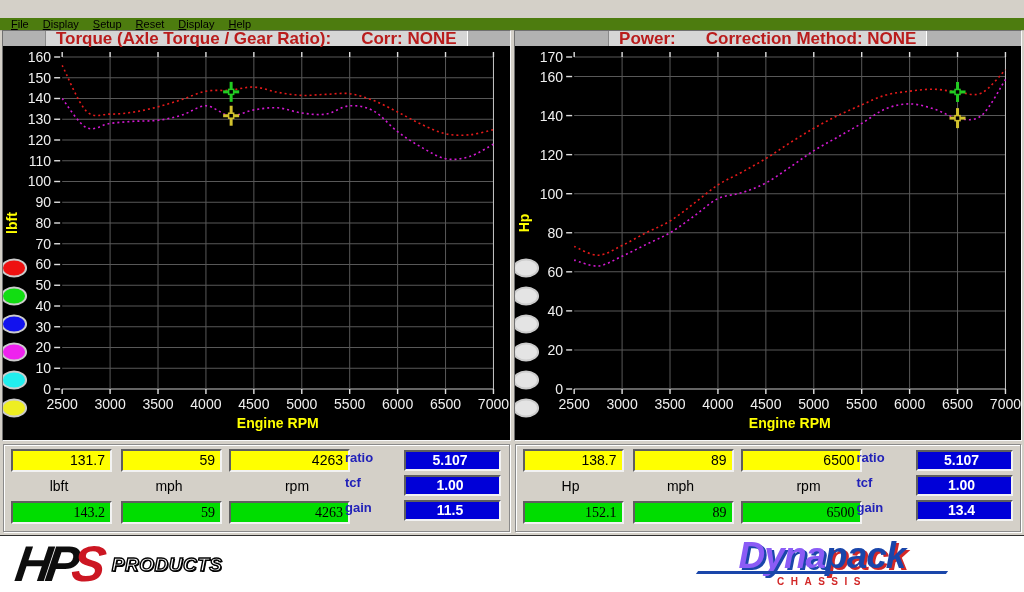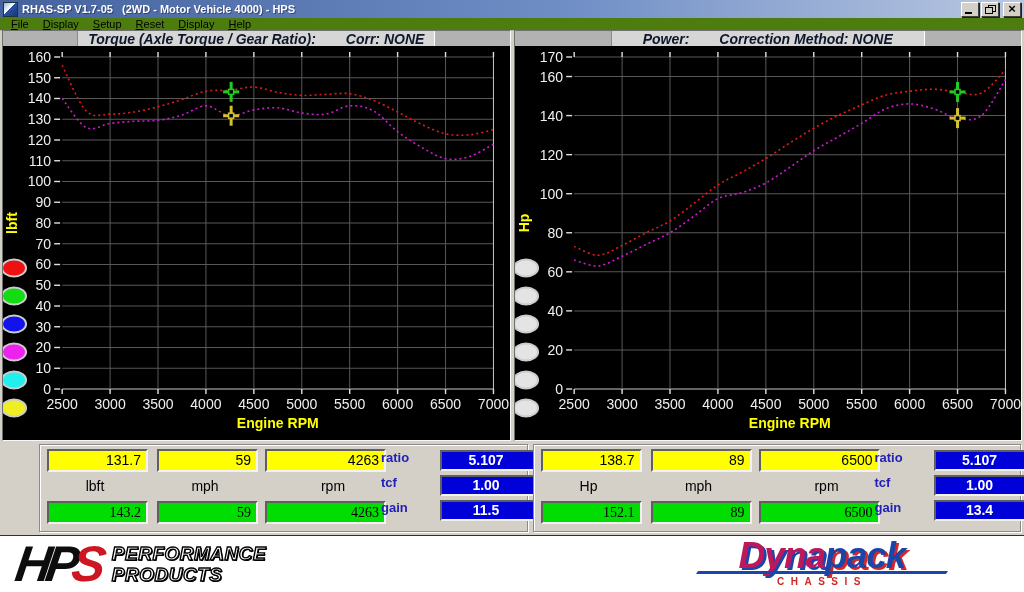--- a/index.html
+++ b/index.html
@@ -27,27 +27,27 @@
            display:flex;align-items:center;padding-left:4px;border-bottom:1px solid #b8b4ac;}
   .menu-item{display:inline-block;font-size:11px;color:#000;padding:0 7px;line-height:12px;}
   .menu-item::first-letter{text-decoration:underline;}
 
   
   .main-row{position:absolute;top:30px;left:0;right:0;height:411px;display:flex;gap:3px;padding:0 2px;}
   .chart-panel{flex:1;background:#000;border:1px solid;border-color:#707070 #f8f8f8 #f8f8f8 #707070;}
   .panel-header{height:15px;background:#b2b2b2;display:flex;justify-content:center;}
   .panel-header-inner{background:#d6d6d6;min-width:292px;display:flex;gap:30px;justify-content:center;
            align-items:center;padding:0 10px;border-left:1px solid #8a8a8a;border-right:1px solid #fff;}
-  .panel-header-inner span{font-size:14px;font-weight:bold;color:#0f172a;white-space:pre;font-style:italic;}
+  .panel-header-inner span{font-size:17px;font-weight:bold;color:#b91c1c;white-space:pre;}
   .chart-svg{display:block;width:100%;height:394px;}
   svg text{font-family:"Liberation Sans",sans-serif;}
 
   
   .readout-row{position:absolute;top:441px;left:0;right:0;height:95px;background:#d4d0c8;
-           display:flex;gap:5px;padding:3px 3px 4px 3px;box-sizing:border-box;margin-left:36px;}
+           display:flex;gap:5px;padding:3px 3px 4px 3px;box-sizing:border-box;}
   .readout-group{flex:1;position:relative;background:#d4d0c8;border:1px solid #8a8a8a;
            box-shadow:inset 1px 1px 0 #ffffff,1px 1px 0 #ffffff;}
   .rf{position:absolute;width:92px;height:19px;line-height:19px;font-size:14px;text-align:right;
       padding-right:5px;box-sizing:content-box;color:#000;
       border:2px solid;border-color:#5f5f5f #f2f2f2 #f2f2f2 #5f5f5f;}
   .rf.yellow{background:#ffff00;}
   .rf.green{background:#00dd00;}
   .rf.blue{background:#0000d8;color:#fff;font-weight:bold;width:88px;height:17px;line-height:17px;text-align:center;}
   .rl{position:absolute;width:96px;text-align:center;font-size:14px;color:#000;}
   .sl{position:absolute;left:341px;width:50px;font-size:13px;font-weight:bold;color:#2121b8;}
@@ -59,40 +59,31 @@
   
   .logo-strip{position:absolute;bottom:0;left:0;right:0;height:56px;background:#fff;border-top:1px solid #303030;}
   .hps{position:absolute;left:16px;top:5px;display:flex;align-items:center;gap:12px;}
   .hps-letters{font-style:italic;font-weight:bold;font-size:50px;line-height:46px;letter-spacing:-6px;
       color:#0d0d0d;transform:skewX(-8deg);}
   .hps-s{color:#cc1622;margin-left:-1px;}
   .hps-text span{display:block;font-style:italic;font-weight:bold;font-size:19px;line-height:21px;
       color:#fff;-webkit-text-stroke:1.4px #000;text-shadow:1px 1px 0 #000;letter-spacing:.5px;}
   .dyna{position:absolute;right:16px;top:2px;width:372px;text-align:center;}
   .dyna-main{font-style:italic;font-weight:bold;font-size:37px;line-height:36px;letter-spacing:-1px;white-space:nowrap;}
-  .dyna-p1{color:#be185d;text-shadow:2.5px 2px 0 #1a46aa;}
+  .dyna-p1{color:#8b5cf6;text-shadow:2.5px 2px 0 #1a46aa;}
   .dyna-p2{color:#1a46aa;text-shadow:2.5px 2px 0 #d22828;}
   .dyna-swoosh{height:3px;width:250px;background:#1a46aa;margin:-3px auto 2px auto;transform:skewX(-35deg);}
   .dyna-sub{display:flex;justify-content:center;gap:30px;font-size:10px;font-weight:bold;
       color:#d22828;letter-spacing:6.5px;flex-direction:column;}
 </style>
 </head>
 <body>
 
 <div class="screen">
 
-  <div class="titlebar">
-    <div class="app-icon"></div>
-    <div class="title-text">RHAS-SP V1.7-05   (2WD - Motor Vehicle 4000) - HPS</div>
-    <div id="winbtns" style="display: flex;">
-        <div class="win-btn minimize"></div>
-        <div class="win-btn restore"></div>
-        <div class="win-btn close" style="margin-left: 4px;"></div>
-      </div>
-  </div>
 
   <nav class="menubar" id="menubar">
       <span class="menu-item">File</span>
       <span class="menu-item">Display</span>
       <span class="menu-item">Setup</span>
       <span class="menu-item">Reset</span>
       <span class="menu-item">Display</span>
       <span class="menu-item">Help</span>
     </nav>
 
@@ -354,21 +345,20 @@
       <div class="rf blue bf b1">5.107</div>
       <div class="rf blue bf b2">1.00</div>
       <div class="rf blue bf b3">13.4</div>
     </div>
   </div>
 
   <div class="logo-strip">
     <div class="hps">
       <div class="hps-letters"><span>HP</span><span class="hps-s">S</span></div>
       <div class="hps-text">
-        <span>PERFORMANCE</span>
         <span>PRODUCTS</span>
       </div>
     </div>
     <div class="dyna">
       <div class="dyna-main"><span class="dyna-p1">Dyna</span><span class="dyna-p2">pack</span></div>
       <div class="dyna-swoosh"></div>
       <div class="dyna-sub">
         <span>CHASSIS</span>
         <span>DYNAMOMETERS</span>
       </div>

